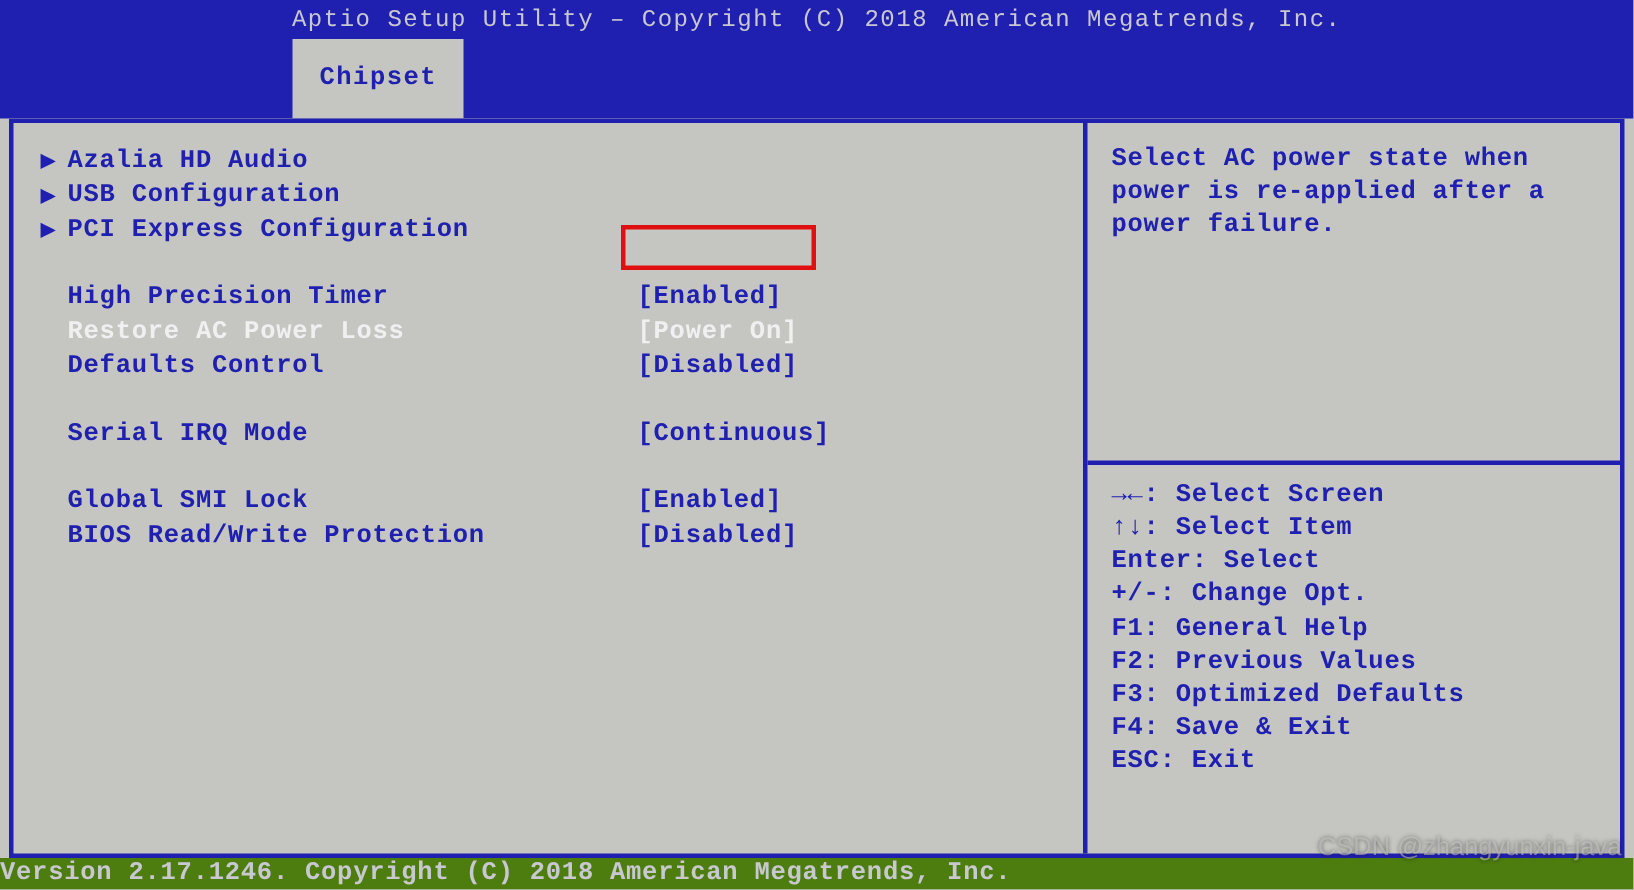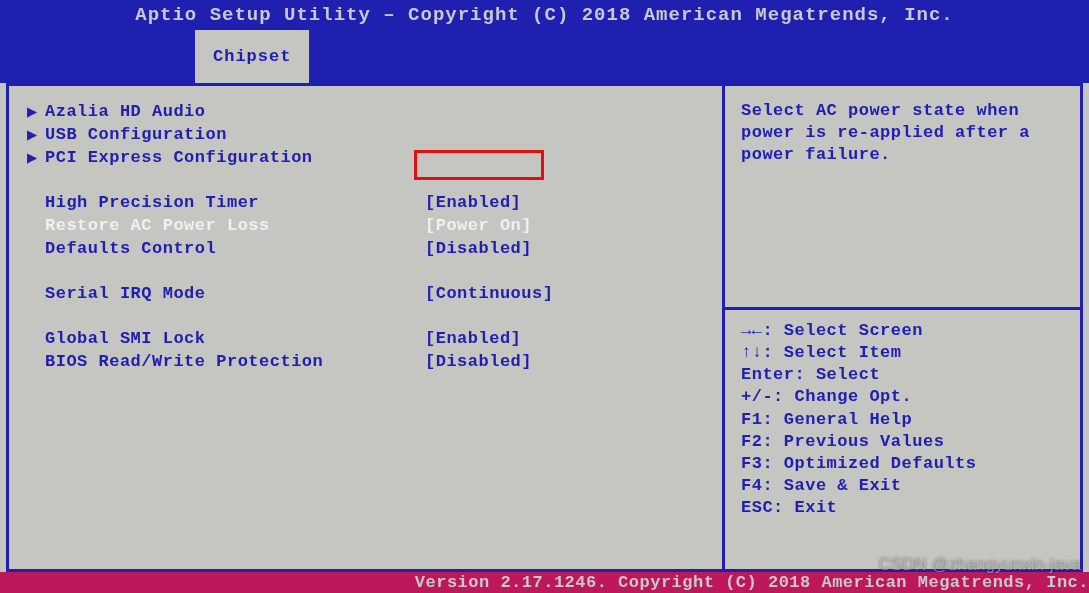--- a/index.html
+++ b/index.html
@@ -20,23 +20,23 @@
       height: 100%;
       background: #c5c6c1;
       display: flex;
       flex-direction: column;
     }
     .title-bar {
       background: #2020b0;
       color: #c8c8d0;
       text-align: center;
       padding: 4px 0;
-      font-size: 19px;
+      font-size: 16px;
       letter-spacing: 1px;
-      font-weight: bold;
+      font-weight: normal;
     }
     .tab-row {
       background: #2020b0;
       padding-left: 195px;
       display: flex;
     }
     .tab {
       background: #c5c6c1;
       color: #2020b0;
       padding: 17px 18px;
@@ -111,23 +111,23 @@
     }
     .value {
       color: #2020b0;
     }
     .highlight-box {
       border: 3px solid #e01010;
       position: absolute;
       pointer-events: none;
     }
     .footer {
-      background: #be185d;
+      background: #4d7c0f;
       color: #c8c8d0;
-      text-align: right;
+      text-align: left;
       font-size: 17px;
       padding: 1px 0;
       font-weight: bold;
       letter-spacing: 0.5px;
     }
     .watermark {
       position: absolute;
       bottom: 18px;
       right: 8px;
       color: rgba(200,200,200,0.55);

